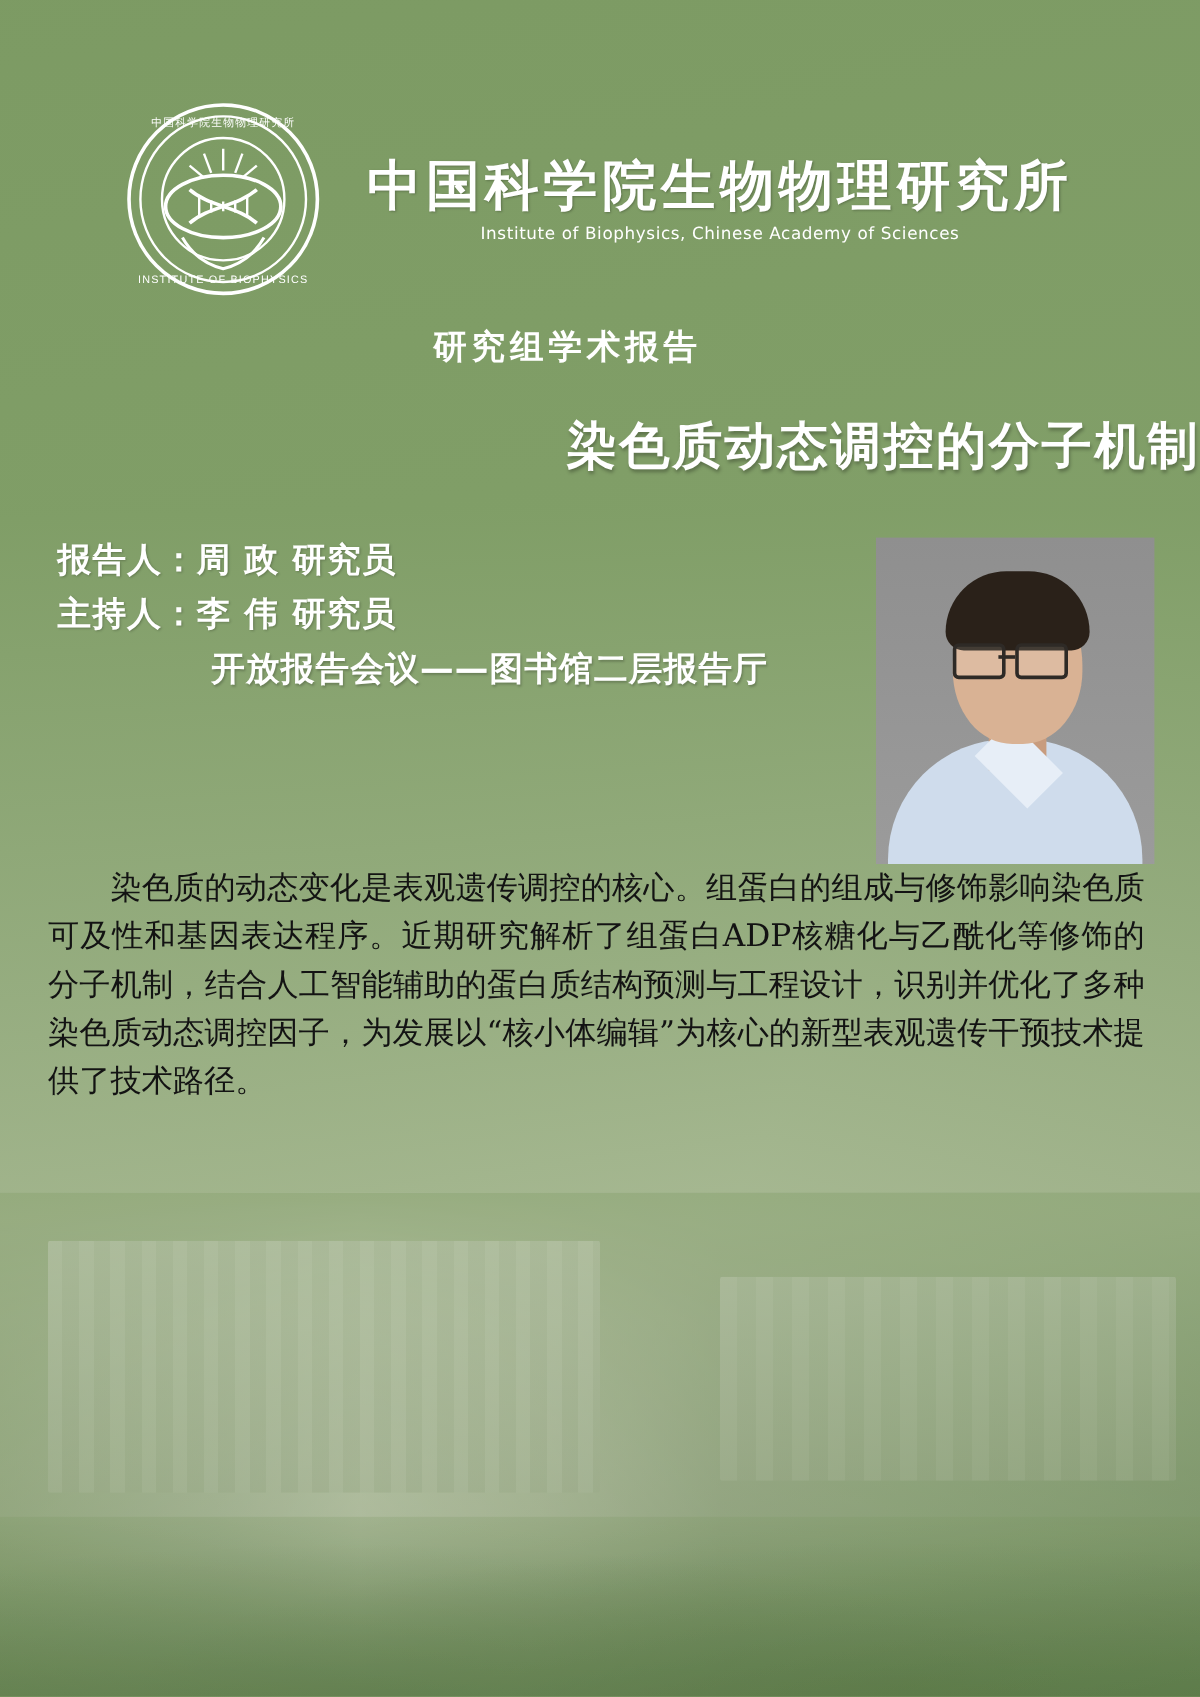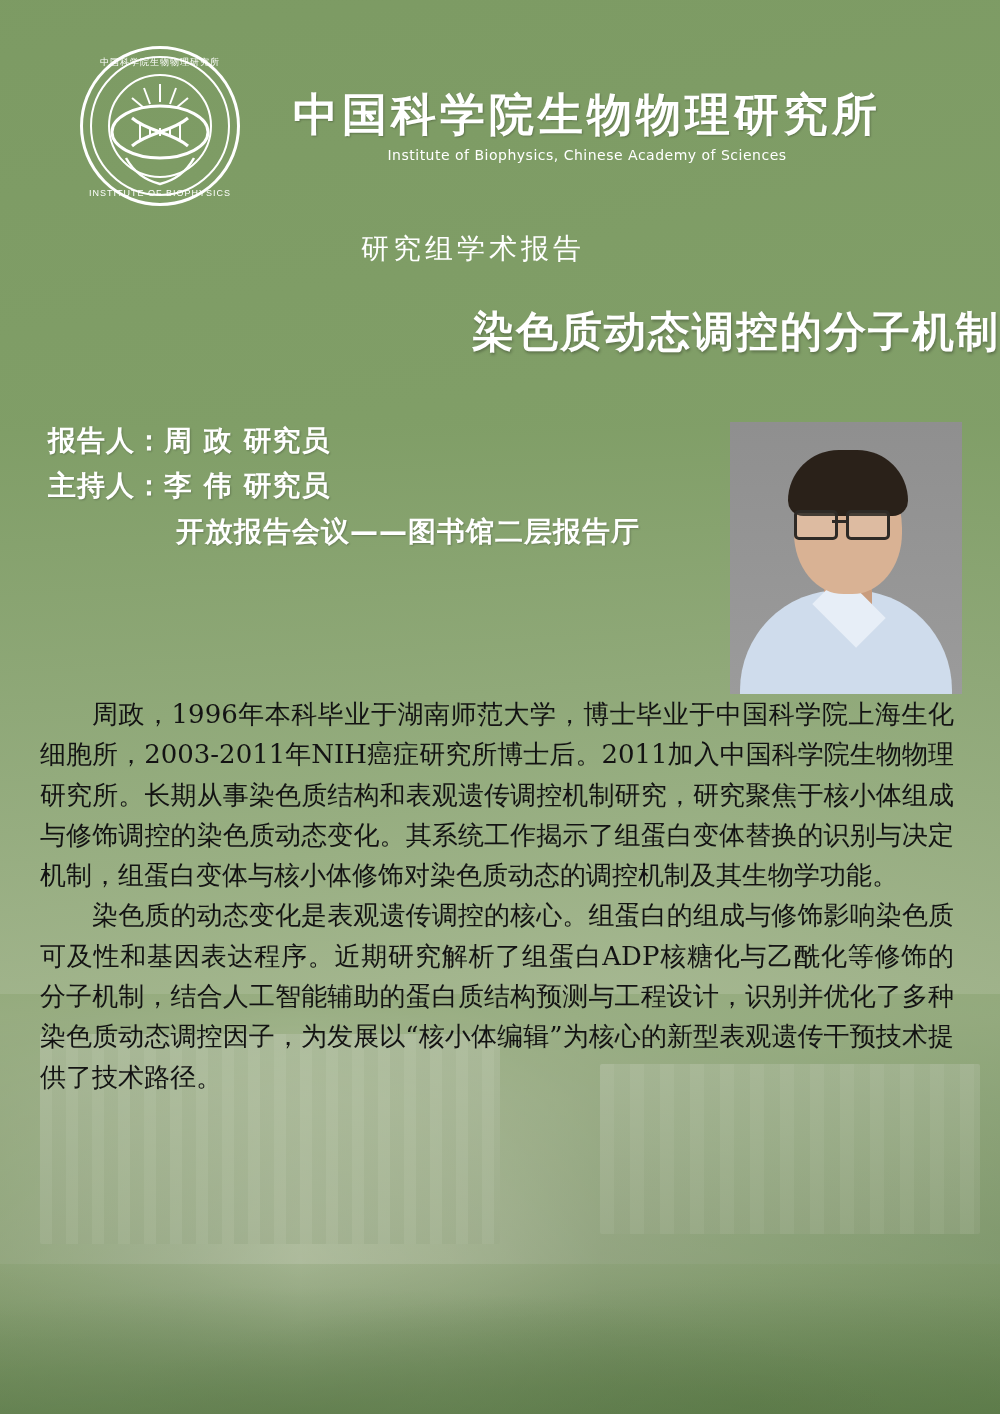--- a/index.html
+++ b/index.html
@@ -80,21 +80,22 @@
 
   .content {
     position: relative;
     z-index: 5;
   }
 
   
   .header {
     display: flex;
     align-items: center;
-    padding: 40px 0 0 74px;
+    padding: 40px 0 0 100px;
+    margin-top: 40px;
   }
   .logo {
     width: 172px;
     height: 172px;
     flex: 0 0 auto;
     position: relative;
   }
   .logo .ring {
     position: absolute;
     inset: 6px;
@@ -139,21 +140,21 @@
   }
   .org-en {
     font-size: 14px;
     letter-spacing: 0.5px;
     margin-top: 6px;
     font-family: "DejaVu Sans", sans-serif;
   }
   .series {
     margin-top: 18px;
     font-size: 28px;
-    font-weight: normal;
+    font-weight: bold;
     letter-spacing: 4px;
     color: #ffffff;
     text-align: center;
     padding-right: 90px;
     font-family: "DejaVu Sans", sans-serif;
     padding-left: 36px;
   }
 
   .talk-title {
     margin-top: 36px;
@@ -163,21 +164,21 @@
     color: #ffffff;
     letter-spacing: 2px;
     text-shadow: 1px 2px 3px rgba(0,0,0,0.28);
     font-family: "DejaVu Sans", sans-serif;
     margin-left: 40px;
   }
 
   
   .info-wrap {
     display: flex;
-    margin-top: 58px;
+    margin-top: 44px;
     padding: 0 38px 0 48px;
   }
   .info-lines {
     flex: 1 1 auto;
     color: #ffffff;
   }
   .info-row {
     font-size: 28px;
     font-weight: bold;
     line-height: 1.62;
@@ -333,21 +334,20 @@
         <div class="p-collar"></div>
         <div class="p-head"></div>
         <div class="p-hair"></div>
         <div class="p-glass-l"></div>
         <div class="p-glass-r"></div>
         <div class="p-bridge"></div>
       </div>
     </div>
 
     <div class="section">
-      <div class="para">周政，1996年本科毕业于湖南师范大学，博士毕业于中国科学院上海生化细胞所，2003-2011年NIH癌症研究所博士后。2011加入中国科学院生物物理研究所。长期从事染色质结构和表观遗传调控机制研究，研究聚焦于核小体组成与修饰调控的染色质动态变化。其系统工作揭示了组蛋白变体替换的识别与决定机制，组蛋白变体与核小体修饰对染色质动态的调控机制及其生物学功能。</div>
     </div>
 
     <div class="section">
       <div class="para">染色质的动态变化是表观遗传调控的核心。组蛋白的组成与修饰影响染色质可及性和基因表达程序。近期研究解析了组蛋白ADP核糖化与乙酰化等修饰的分子机制，结合人工智能辅助的蛋白质结构预测与工程设计，识别并优化了多种染色质动态调控因子，为发展以“核小体编辑”为核心的新型表观遗传干预技术提供了技术路径。</div>
     </div>
 
   </div>
 </div>
 
 </body></html>

